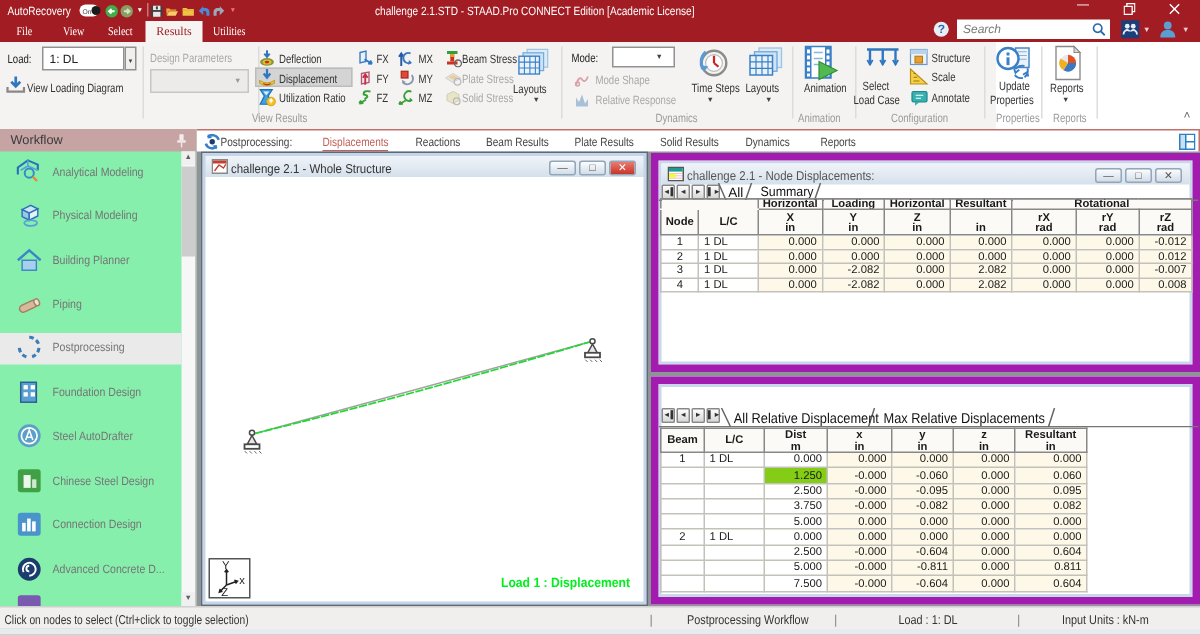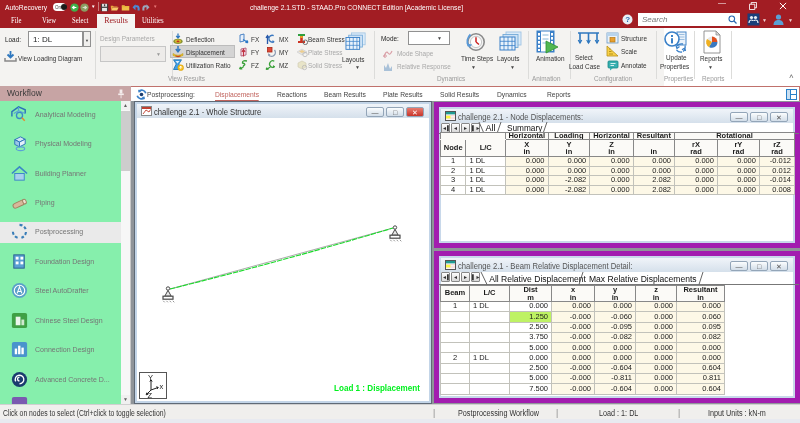--- a/index.html
+++ b/index.html
@@ -654,53 +654,39 @@
           </tr>
       <tr>
             <td class="nodec">3</td>
             <td class="lcc">1 DL</td>
             <td class="num">0.000</td>
             <td class="num">-2.082</td>
             <td class="num">0.000</td>
             <td class="num">2.082</td>
             <td class="num">0.000</td>
             <td class="num">0.000</td>
-            <td class="num">-0.014</td>
+            <td class="num">-0.007</td>
           </tr>
       <tr>
             <td class="nodec">4</td>
             <td class="lcc">1 DL</td>
             <td class="num">0.000</td>
             <td class="num">-2.082</td>
             <td class="num">0.000</td>
             <td class="num">2.082</td>
             <td class="num">0.000</td>
             <td class="num">0.000</td>
             <td class="num">0.008</td>
           </tr>
     </tbody>
       </table>
   </div>
 </div>
 
 <div class="win" style="left:434px; top:251px; width:366px; height:152px;">
-  <div class="wtbar">
-    <svg style="position:absolute;left:4px;top:2px;" width="11" height="10" viewBox="0 0 11 10">
-        <rect x="0.5" y="0.5" width="10" height="9" fill="#fff" stroke="#555"></rect>
-        <rect x="1" y="1" width="9" height="2.4" fill="#1f9a92"></rect>
-        <path d="M1,4.6 L10,4.6 M1,6.2 L10,6.2 M1,7.8 L10,7.8" stroke="#e8a8a8" stroke-width="0.5"></path>
-        <rect x="1" y="4.8" width="4.5" height="2.6" fill="#f8f840"></rect>
-      </svg>
-    <span class="tx9" style="position:absolute;left:17px;top:3px;color:#555;">challenge 2.1 - Beam Relative Displacement Detail:</span>
-    <div class="wbtns">
-        <div class="wbtn">—</div>
-        <div class="wbtn">□</div>
-        <div class="wbtn">✕</div>
-      </div>
-  </div>
   <div class="navbtn" style="left:2px;top:16px;">◄▌</div>
   <div class="navbtn" style="left:12px;top:16px;">◄</div>
   <div class="navbtn" style="left:22px;top:16px;">►</div>
   <div class="navbtn" style="left:32px;top:16px;">▌►</div>
   <svg style="position:absolute;left:0;top:16px;" width="360" height="13" viewBox="0 0 360 13">
     <line x1="0" y1="12.5" x2="360" y2="12.5" stroke="#777" stroke-width="1"></line>
     <path d="M42,0 L48,12.5 M140,12.5 L144,0 M260,12.5 L264,0" stroke="#666" stroke-width="1" fill="none"></path>
     <text x="50" y="10" font-size="9.5" fill="#111" font-family="Liberation Sans" transform="scale(0.9,1)" style="transform-origin:52px 0;">All Relative Displacement</text>
     <text x="150" y="10" font-size="9.5" fill="#111" font-family="Liberation Sans" transform="scale(0.9,1)" style="transform-origin:150px 0;">Max Relative Displacements</text>
   </svg>
@@ -745,21 +731,21 @@
             <td class="lcc">1 DL</td>
             <td class="num" style="background:#fff;">0.000</td>
             <td class="num">0.000</td>
             <td class="num">0.000</td>
             <td class="num">0.000</td>
             <td class="num">0.000</td>
           </tr>
       <tr>
             <td class="nodec"></td>
             <td class="lcc"></td>
-            <td class="num" style="background:#bef264;">1.250</td>
+            <td class="num" style="background:#84cc16;">1.250</td>
             <td class="num">-0.000</td>
             <td class="num">-0.060</td>
             <td class="num">0.000</td>
             <td class="num">0.060</td>
           </tr>
       <tr>
             <td class="nodec"></td>
             <td class="lcc"></td>
             <td class="num" style="background:#fff;">2.500</td>
             <td class="num">-0.000</td>

